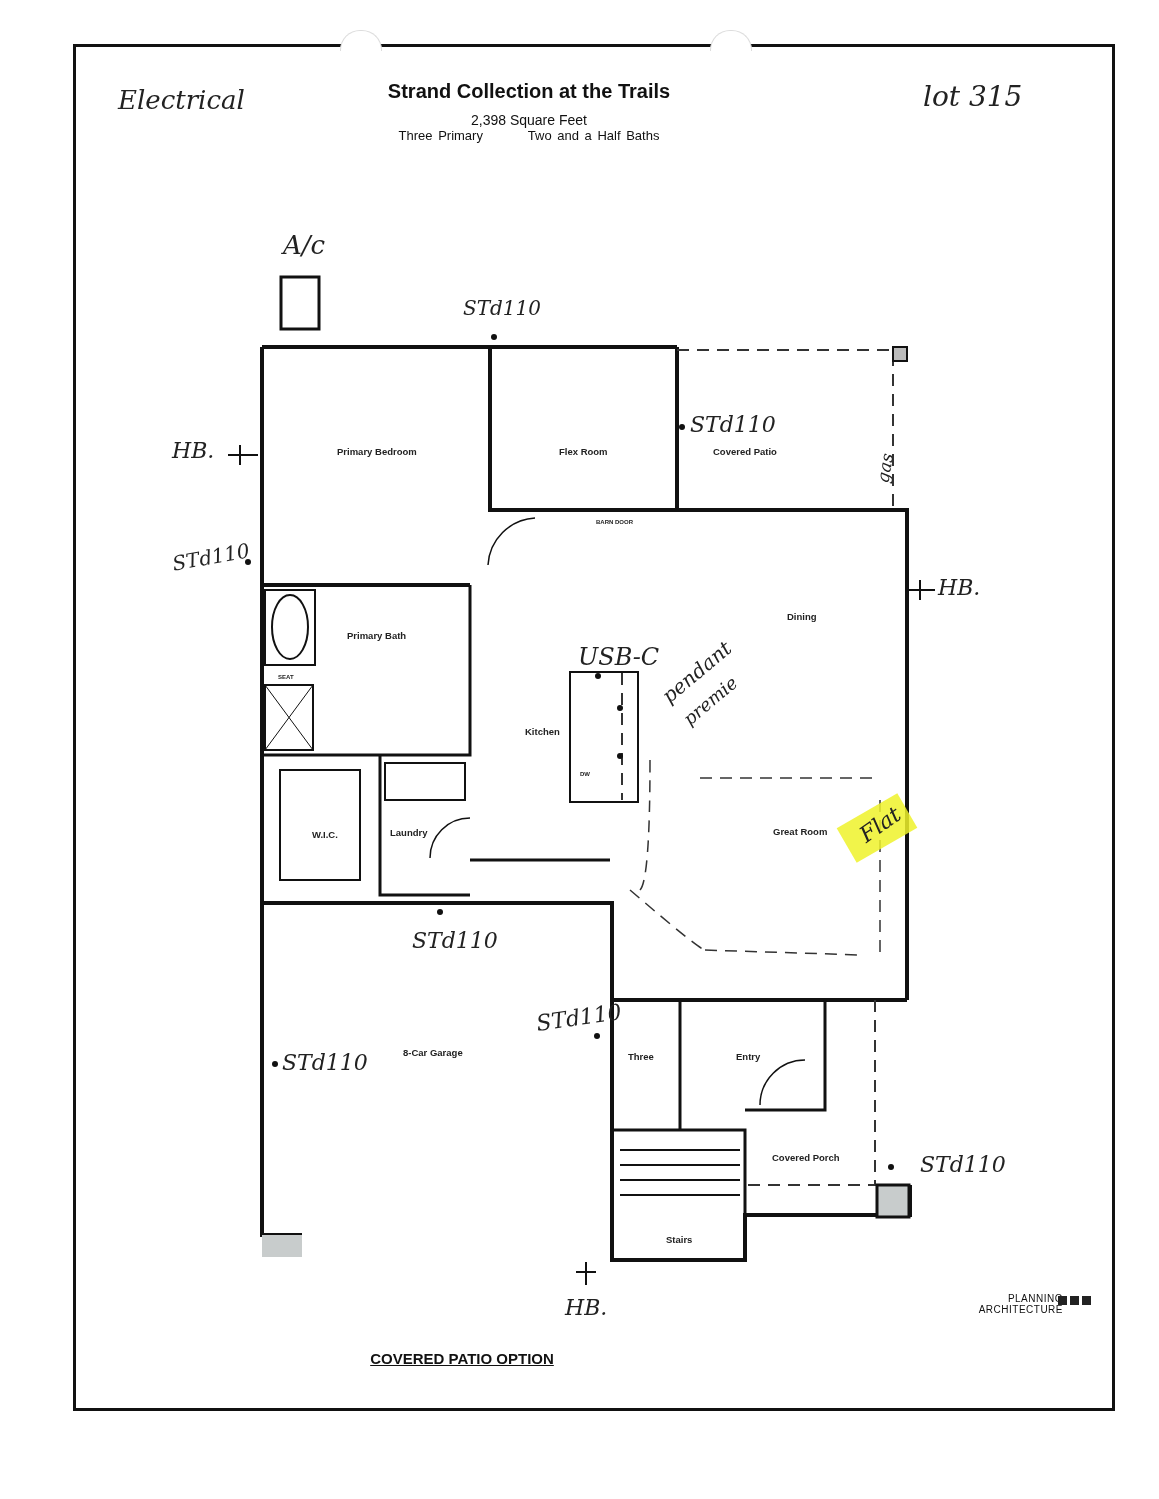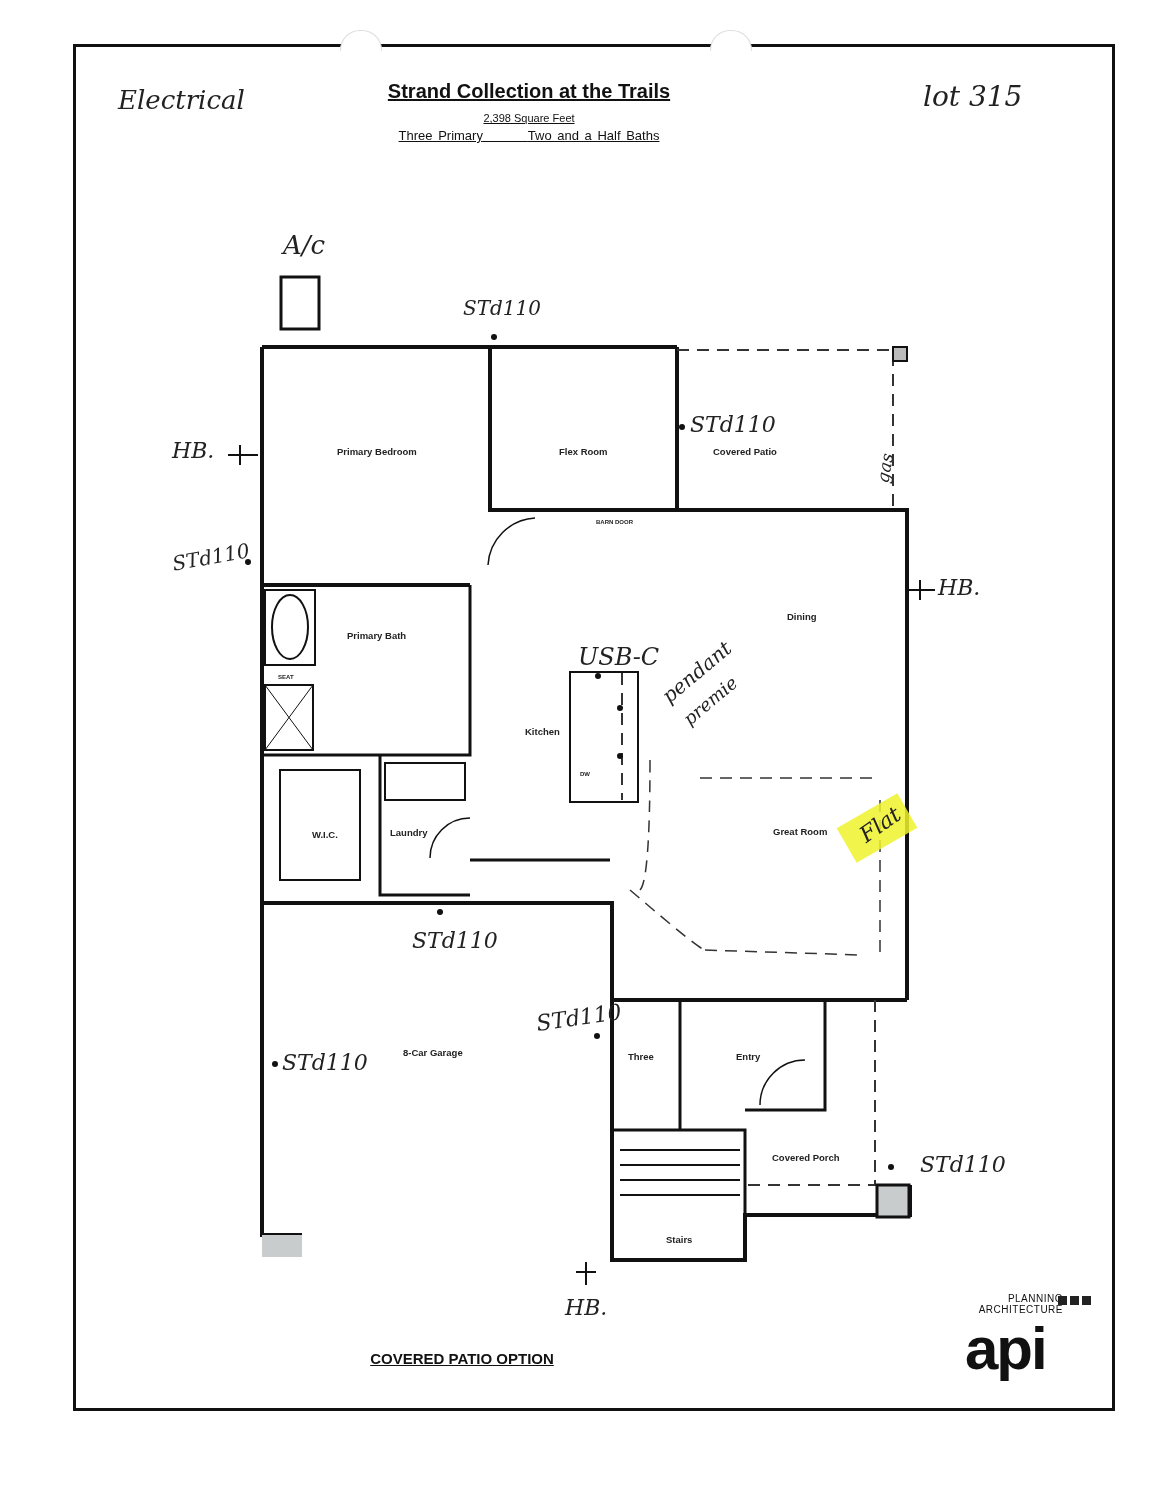--- a/index.html
+++ b/index.html
@@ -1,21 +1,21 @@
 <!DOCTYPE html>
 <html><head>
 <meta charset="utf-8">
 <style>
   html,body{margin:0;padding:0;background:#fff;}
   body{width:1159px;height:1499px;position:relative;overflow:hidden;font-family:"Liberation Sans",sans-serif;color:#111;}
   .frame{position:absolute;left:73px;top:44px;width:1042px;height:1367px;border:3px solid #111;box-sizing:border-box;}
   .hole{position:absolute;top:30px;width:40px;height:20px;border-radius:20px 20px 0 0;background:#fff;border:1px solid #ddd;border-bottom:none;}
-  .title{position:absolute;left:0;width:1058px;text-align:center;text-decoration:underline;}
+  .title{position:absolute;left:0;width:1058px;text-align:center;}
   .t1{top:80px;font-size:20px;font-weight:bold;}
-  .t2{top:112px;font-size:11px;}
+  .t2{top:112px;font-size:14px;}
   .t3{top:128px;font-size:13px;word-spacing:2px;}
   .hand{position:absolute;font-family:"DejaVu Serif",serif;font-style:italic;font-size:22px;color:#222;}
   .room{position:absolute;font-size:9.5px;font-weight:bold;color:#222;white-space:nowrap;}
   .small{font-size:6px;}
   .patio{position:absolute;left:0;width:924px;top:1350px;text-align:center;font-size:15px;font-weight:bold;text-decoration:underline;}
   .logo{position:absolute;left:965px;top:1293px;width:130px;}
   .logo .l1{font-size:10px;text-align:right;padding-right:32px;letter-spacing:.5px;}
   .logo .api{font-size:60px;font-weight:bold;letter-spacing:-2px;line-height:60px;margin-top:4px;}
   .sq{position:absolute;width:9px;height:9px;background:#222;}
   .hl{position:absolute;left:842px;top:808px;width:70px;height:40px;background:#eef22a;transform:rotate(-30deg);opacity:.85;}
@@ -136,17 +136,16 @@
 <div class="room" style="left:628px;top:1051px">Three</div>
 <div class="room" style="left:736px;top:1051px">Entry</div>
 <div class="room" style="left:772px;top:1152px">Covered Porch</div>
 <div class="room" style="left:666px;top:1234px">Stairs</div>
 
 <div class="patio">COVERED PATIO OPTION</div>
 
 <div class="logo">
   <div class="l1">PLANNING</div>
   <div class="l1">ARCHITECTURE</div>
-  <div class="api">api</div>
 </div>
 <div class="sq" style="left:1058px;top:1296px"></div>
 <div class="sq" style="left:1070px;top:1296px"></div>
 <div class="sq" style="left:1082px;top:1296px"></div>
 
 </body></html>

